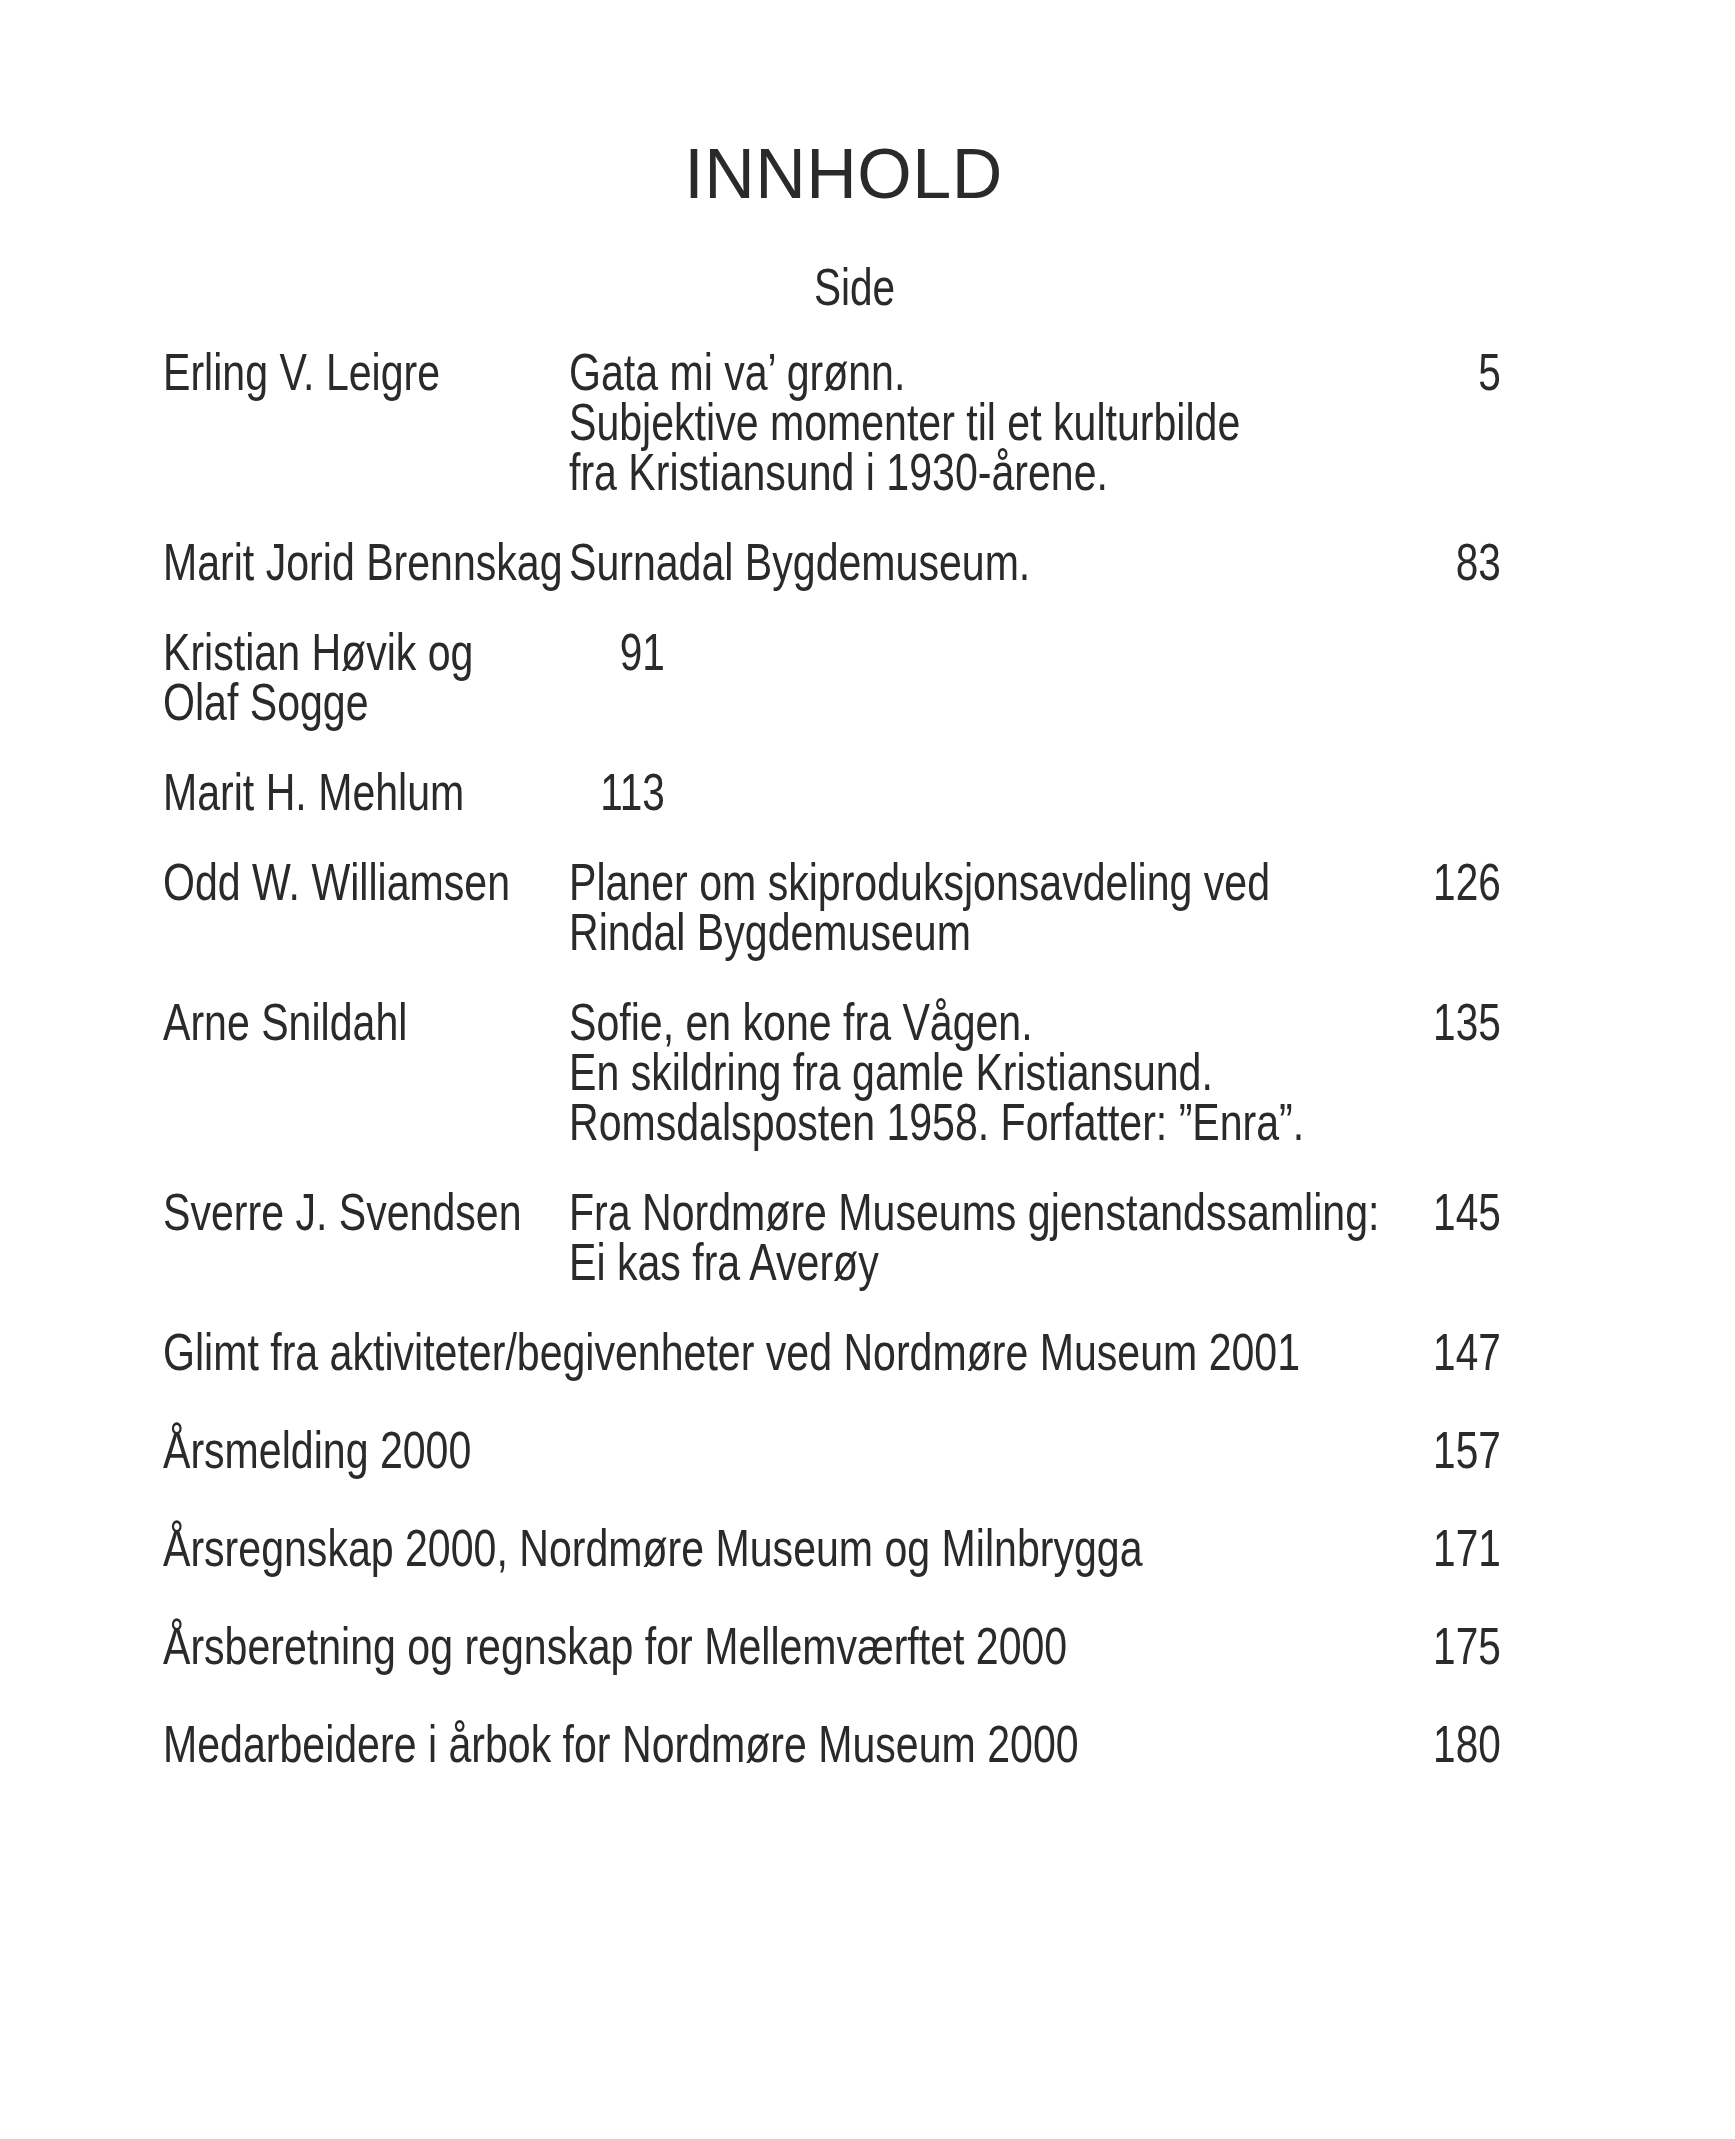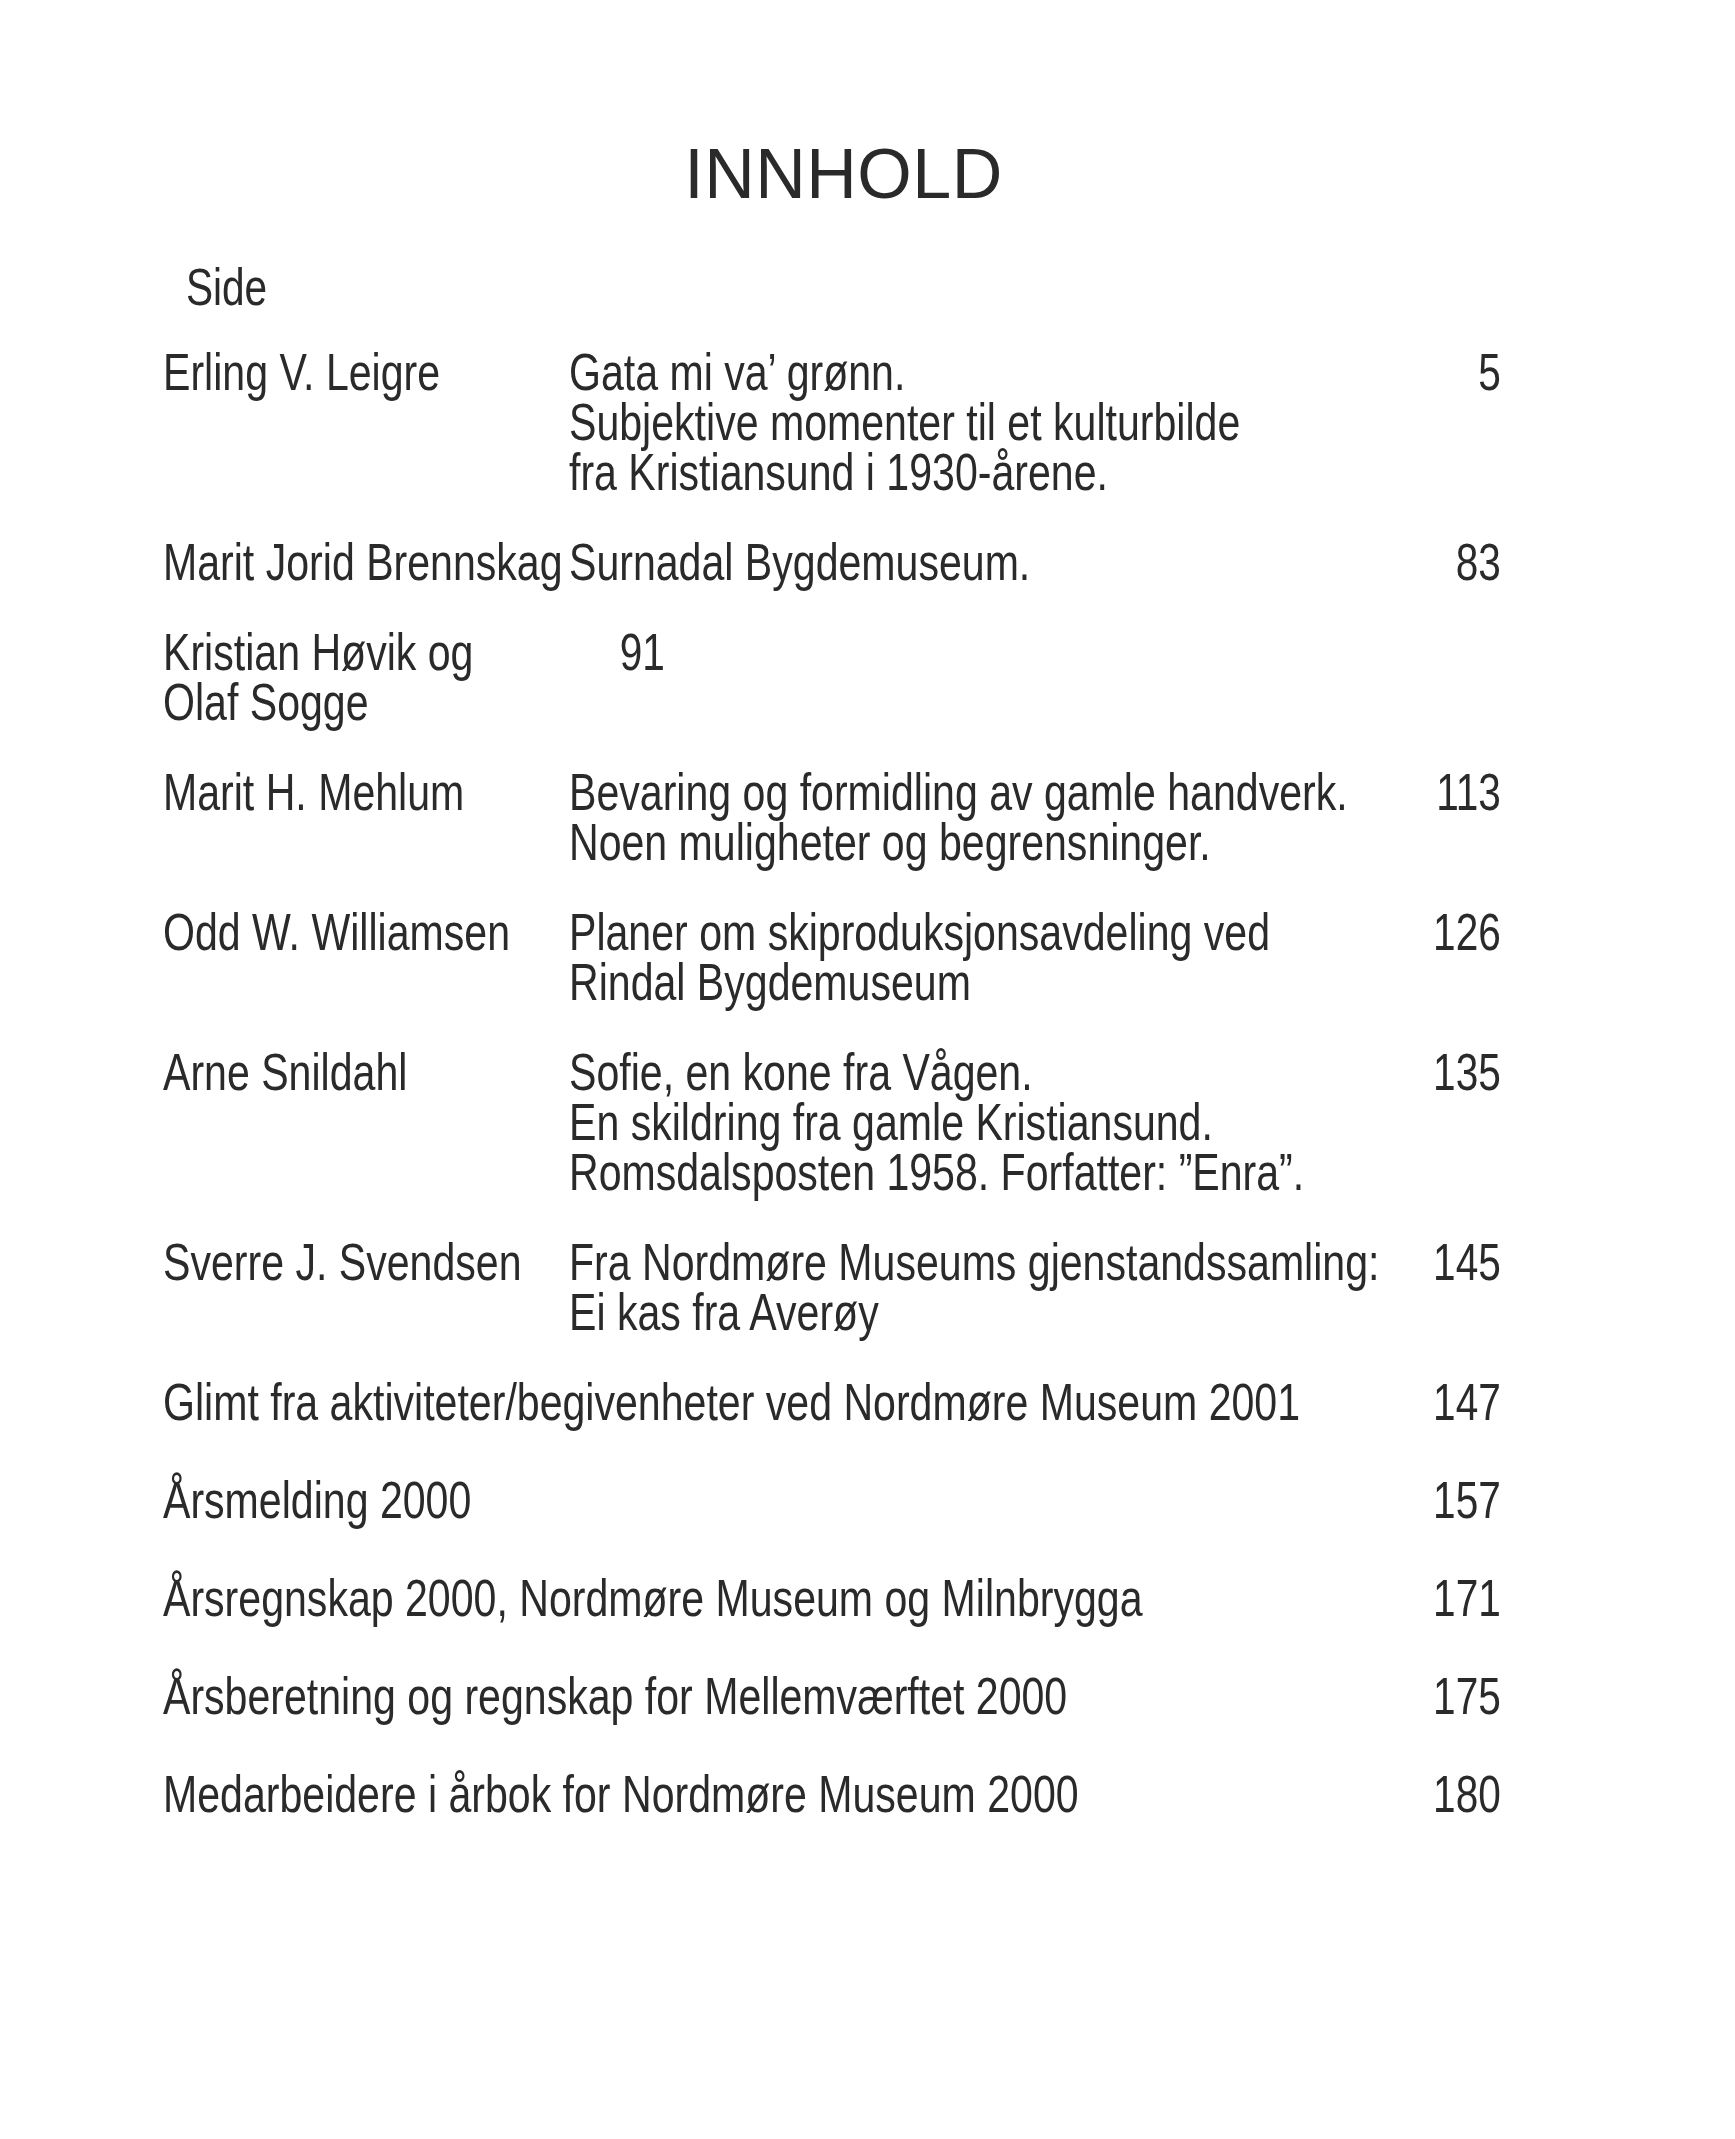--- a/index.html
+++ b/index.html
@@ -24,21 +24,21 @@
     text-align: center;
     font-size: 70px;
     line-height: 70px;
     font-weight: normal;
     letter-spacing: 0.5px;
     margin: 0;
   }
   .side-header {
     margin-top: 52px;
     line-height: 52px;
-    text-align: left;
+    text-align: center;
   }
   .toc { margin-top: 0; }
   .row {
     display: flex;
     align-items: flex-start;
     line-height: 50px;
     margin-bottom: 40px;
     margin-top: 34px;
   }
   .row.srow { margin-bottom: 48px; }
@@ -102,24 +102,20 @@
             <div class="author">
               <div class="line"><span class="cx">Kristian Høvik og</span></div>
               <div class="line"><span class="cx">Olaf Sogge</span></div>
             </div>
             <div class="pagecol"><span class="cx-r">91</span></div>
           </div>
           <div class="row">
             <div class="author">
               <div class="line"><span class="cx">Marit H. Mehlum</span></div>
             </div>
-            <div class="titlecol">
-              <div class="line"><span class="cx">Bevaring og formidling av gamle handverk.</span></div>
-              <div class="line"><span class="cx">Noen muligheter og begrensninger.</span></div>
-            </div>
             <div class="pagecol"><span class="cx-r">113</span></div>
           </div>
           <div class="row">
             <div class="author">
               <div class="line"><span class="cx">Odd W. Williamsen</span></div>
             </div>
             <div class="titlecol">
               <div class="line"><span class="cx">Planer om skiproduksjonsavdeling ved</span></div>
               <div class="line"><span class="cx">Rindal Bygdemuseum</span></div>
             </div>

